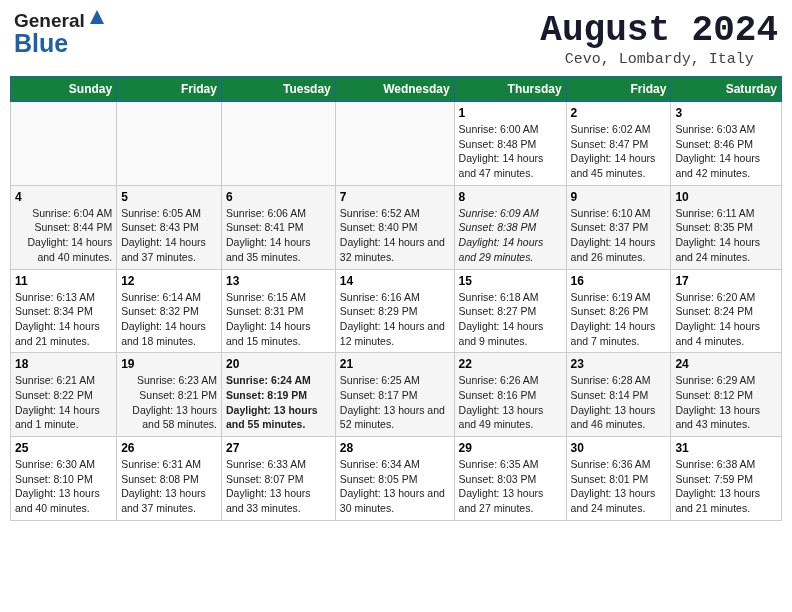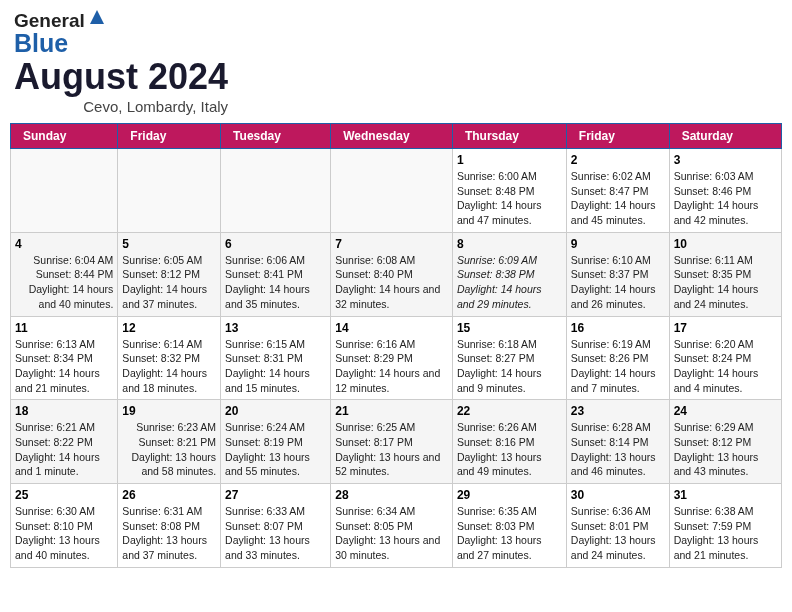--- a/index.html
+++ b/index.html
@@ -9,44 +9,44 @@
       width: 792px;
       min-height: 612px;
       padding: 10px;
     }
     .header-area {
       display: flex;
       justify-content: space-between;
       align-items: flex-start;
       margin-bottom: 8px;
       padding: 0 4px;
-      flex-direction: column;
     }
     .title-area {
-      text-align: right;
+      text-align: center;
+      font-family: Liberation Mono, monospace;
     }
     .main-title {
       font-size: 36px;
       font-weight: bold;
       color: #1a1a2e;
     }
     .subtitle {
       font-size: 15px;
       color: #444;
     }
     table {
       width: 100%;
       border-collapse: collapse;
       font-size: 11px;
     }
     thead tr th {
-      background-color: #be185d;
+      background-color: #15803d;
       color: #fff;
-      padding: 5px 12px;
-      text-align: left;
+      padding: 5px 4px;
+      text-align: right;
       font-size: 12px;
       font-weight: bold;
       border: 1px solid #1e5fa8;
     }
     tbody tr td {
       border: 1px solid #ccc;
       padding: 4px 4px;
       vertical-align: top;
       min-height: 70px;
       height: 80px;
@@ -161,32 +161,32 @@
       <tr>
         <td>
           <span class="day-num">4</span>
           <div class="cell-text" style="white-space: pre-line; text-align: right;">Sunrise: 6:04 AM
 Sunset: 8:44 PM
 Daylight: 14 hours and 40 minutes.</div>
         </td>
         <td>
           <span class="day-num">5</span>
           <div class="cell-text" style="white-space: pre-line;">Sunrise: 6:05 AM
-Sunset: 8:12 PM
+Sunset: 8:43 PM
 Daylight: 14 hours and 37 minutes.</div>
         </td>
         <td>
           <span class="day-num">6</span>
           <div class="cell-text" style="white-space: pre-line;">Sunrise: 6:06 AM
 Sunset: 8:41 PM
 Daylight: 14 hours and 35 minutes.</div>
         </td>
         <td>
           <span class="day-num">7</span>
-          <div class="cell-text" style="white-space: pre-line;">Sunrise: 6:08 AM
+          <div class="cell-text" style="white-space: pre-line;">Sunrise: 6:52 AM
 Sunset: 8:40 PM
 Daylight: 14 hours and 32 minutes.</div>
         </td>
         <td>
           <span class="day-num">8</span>
           <div class="cell-text" style="white-space: pre-line; font-style: italic;">Sunrise: 6:09 AM
 Sunset: 8:38 PM
 Daylight: 14 hours and 29 minutes.</div>
         </td>
         <td>
@@ -254,21 +254,21 @@
 Daylight: 14 hours and 1 minute.</div>
         </td>
         <td>
           <span class="day-num">19</span>
           <div class="cell-text" style="white-space: pre-line; text-align: right;">Sunrise: 6:23 AM
 Sunset: 8:21 PM
 Daylight: 13 hours and 58 minutes.</div>
         </td>
         <td>
           <span class="day-num">20</span>
-          <div class="cell-text" style="white-space: pre-line;">Sunrise: 6:24 AM
+          <div class="cell-text" style="white-space: pre-line; font-weight: bold;">Sunrise: 6:24 AM
 Sunset: 8:19 PM
 Daylight: 13 hours and 55 minutes.</div>
         </td>
         <td>
           <span class="day-num">21</span>
           <div class="cell-text" style="white-space: pre-line;">Sunrise: 6:25 AM
 Sunset: 8:17 PM
 Daylight: 13 hours and 52 minutes.</div>
         </td>
         <td>

